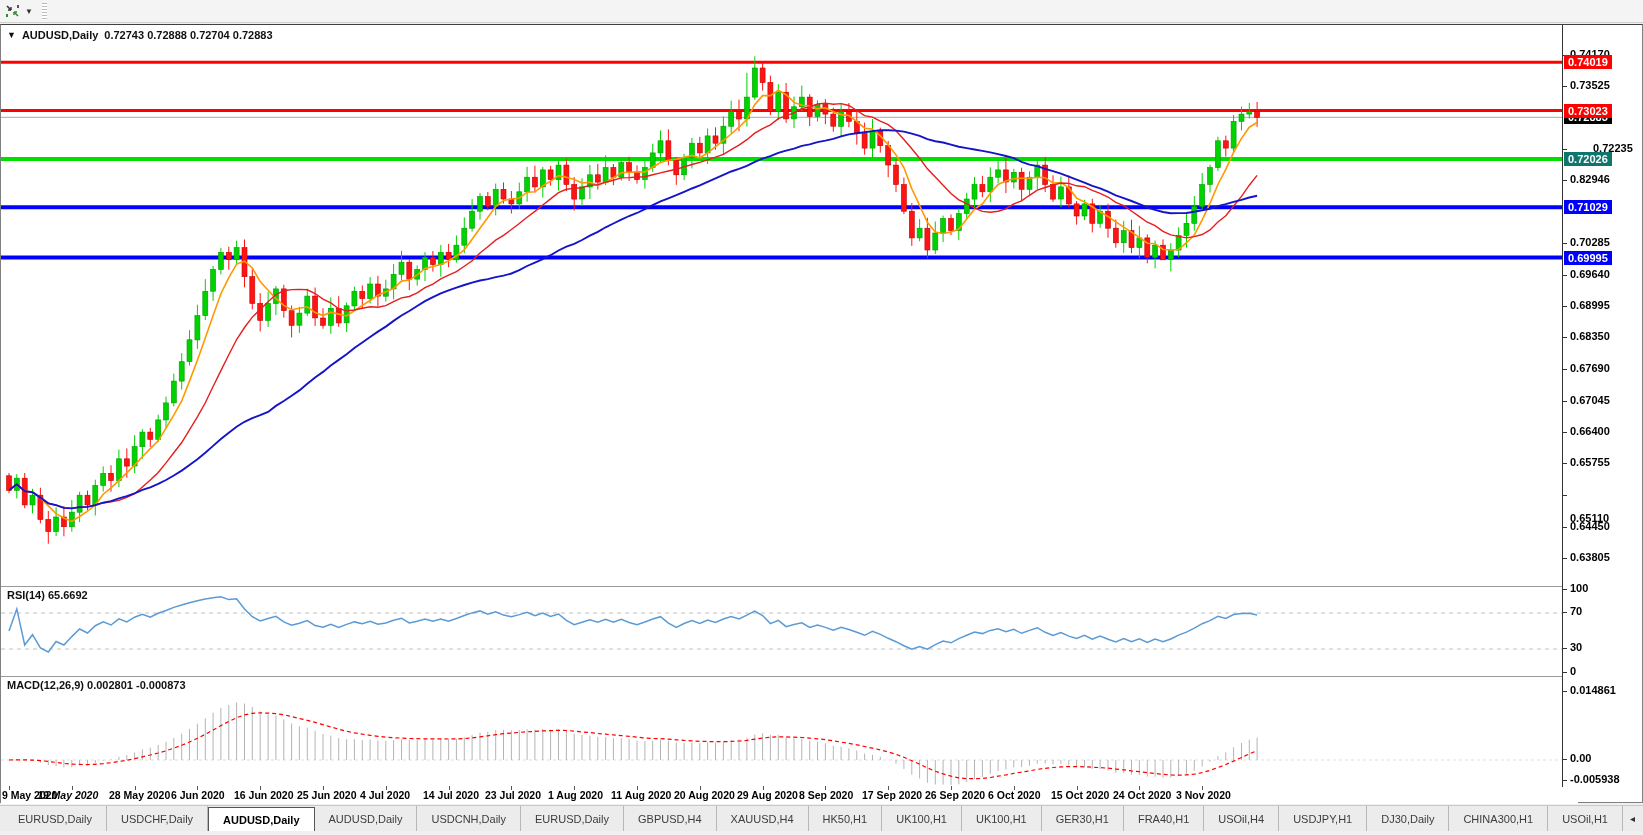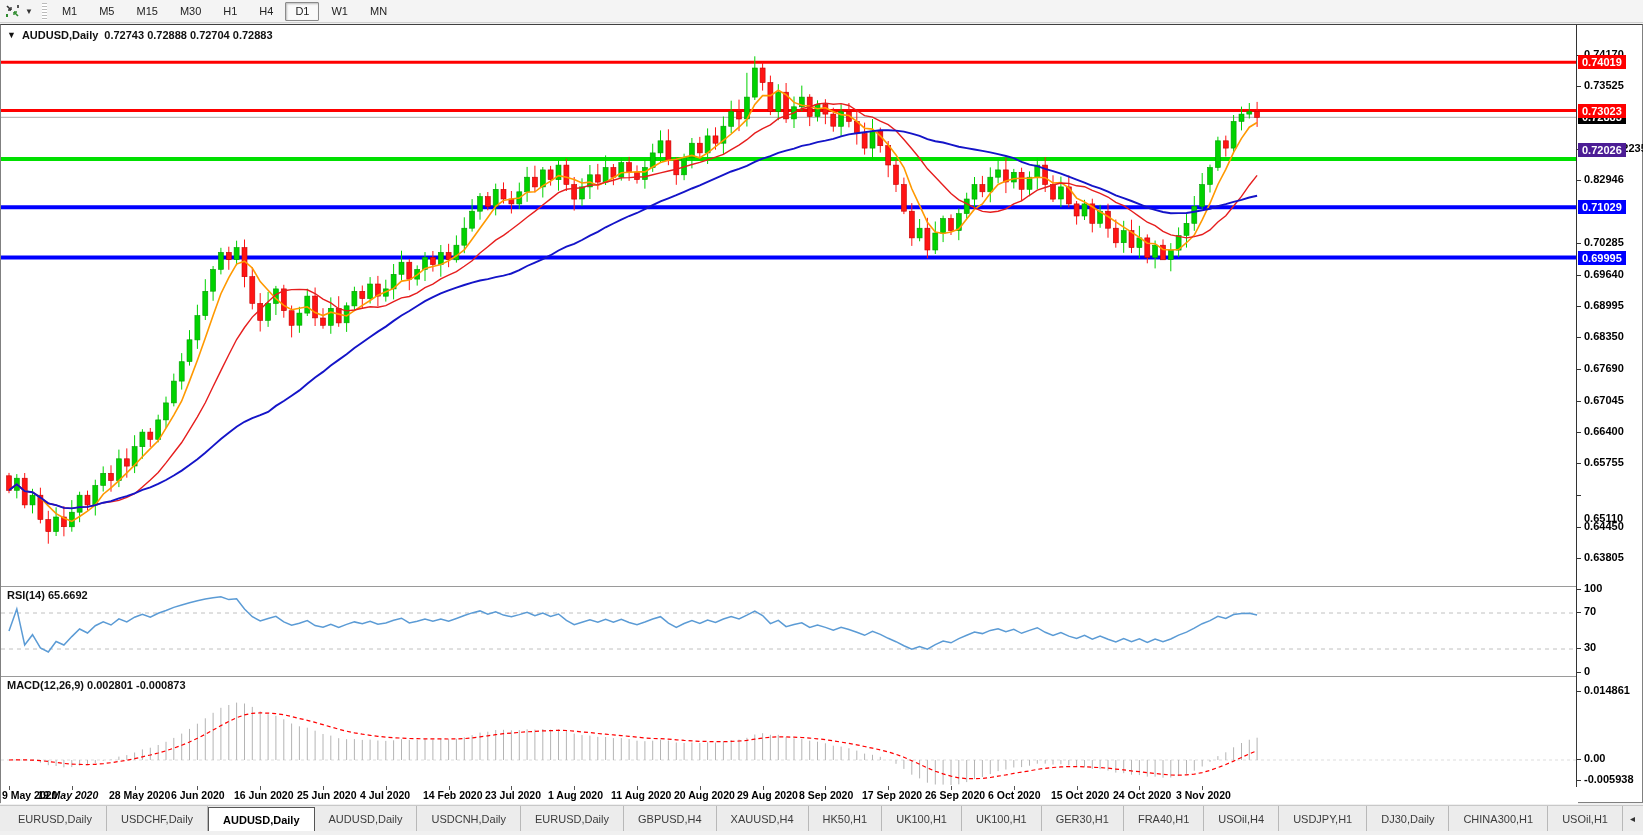--- a/index.html
+++ b/index.html
@@ -24,21 +24,21 @@
   .pane { position:absolute; left:0; width:1577px; background:#fff; }
   #main-pane { top:0; height:560px; }
   #rsi-pane  { top:561px; height:89px; border-top:1px solid #9a9a9a; }
   #macd-pane { top:651px; height:110px; border-top:1px solid #9a9a9a; }
   .pane-label { position:absolute; left:6px; top:3px; font-size:11px; font-weight:700; color:#111;
                 background:rgba(255,255,255,.0); z-index:5; white-space:nowrap; }
   #chart-title-row { top:4px; display:flex; align-items:center; gap:6px; }
   .title-caret { font-size:9px; color:#111; }
 
   
-  .axis-col { position:absolute; top:0; right:0; width:66px; height:762px; background:#fff;
+  .axis-col { position:absolute; top:0; right:0; width:80px; height:762px; background:#fff;
               border-left:1px solid #333; z-index:6; }
   .axis-tick { position:absolute; left:0; width:4px; height:1px; background:#333; }
   .axis-lab  { position:absolute; left:7px; font-size:11px; font-weight:700; color:#000; white-space:nowrap; }
   .axis-badge{ position:absolute; left:1px; height:14px; line-height:14px; padding:0 4px; font-size:11px;
                font-weight:700; color:#fff; white-space:nowrap; }
 
   
   .date-axis { position:absolute; top:762px; left:0; width:1577px; height:17px; background:#fff; }
   .date-lab { position:absolute; top:2px; font-size:10.5px; font-weight:700; color:#000; white-space:nowrap; }
   .date-tick { position:absolute; top:-1px; width:1px; height:4px; background:#555; }
@@ -64,31 +64,20 @@
         <path d="M2 2 L6 6" stroke="#333" stroke-width="1.6"></path>
         <path d="M6 6 L6 3 M6 6 L3 6" stroke="#333" stroke-width="1.4"></path>
         <path d="M13 12 L9 8" stroke="#2e8b2e" stroke-width="1.6"></path>
         <path d="M9 8 L9 11 M9 8 L12 8" stroke="#2e8b2e" stroke-width="1.4"></path>
         <rect x="12" y="1" width="2" height="3" fill="#555"></rect>
         <rect x="1" y="10" width="2" height="3" fill="#2e8b2e"></rect>
       </svg>
     </div>
     <span class="tool-caret">▼</span>
     <div class="grip"></div>
-    <div id="tf-buttons" style="display:flex; gap:2px;">
-        <div class="tf-btn">M1</div>
-        <div class="tf-btn">M5</div>
-        <div class="tf-btn">M15</div>
-        <div class="tf-btn">M30</div>
-        <div class="tf-btn">H1</div>
-        <div class="tf-btn">H4</div>
-        <div class="tf-btn active">D1</div>
-        <div class="tf-btn">W1</div>
-        <div class="tf-btn">MN</div>
-      </div>
   </div>
 
   <div class="chart-window">
     <div class="plot-stack">
 
       <svg id="main-pane" class="pane">
           <g>
             <line x1="0" x2="1577" y1="92.3" y2="92.3" stroke="#aaaaaa" stroke-width="1"></line>
             <line x1="0" x2="1577" y1="37.2" y2="37.2" stroke="#ff0000" stroke-width="3"></line>
             <line x1="0" x2="1577" y1="85.5" y2="85.5" stroke="#ff0000" stroke-width="3"></line>
@@ -624,21 +613,21 @@
           <div class="date-lab" style="left: 108px;">28 May 2020</div>
           <div class="date-tick" style="left: 196px;"></div>
           <div class="date-lab" style="left: 170px;">6 Jun 2020</div>
           <div class="date-tick" style="left: 259px;"></div>
           <div class="date-lab" style="left: 233px;">16 Jun 2020</div>
           <div class="date-tick" style="left: 322px;"></div>
           <div class="date-lab" style="left: 296px;">25 Jun 2020</div>
           <div class="date-tick" style="left: 385px;"></div>
           <div class="date-lab" style="left: 359px;">4 Jul 2020</div>
           <div class="date-tick" style="left: 448px;"></div>
-          <div class="date-lab" style="left: 422px;">14 Feb 2020</div>
+          <div class="date-lab" style="left: 422px;">14 Jul 2020</div>
           <div class="date-tick" style="left: 510px;"></div>
           <div class="date-lab" style="left: 484px;">23 Jul 2020</div>
           <div class="date-tick" style="left: 573px;"></div>
           <div class="date-lab" style="left: 547px;">1 Aug 2020</div>
           <div class="date-tick" style="left: 636px;"></div>
           <div class="date-lab" style="left: 610px;">11 Aug 2020</div>
           <div class="date-tick" style="left: 699px;"></div>
           <div class="date-lab" style="left: 673px;">20 Aug 2020</div>
           <div class="date-tick" style="left: 762px;"></div>
           <div class="date-lab" style="left: 736px;">29 Aug 2020</div>
@@ -698,21 +687,21 @@
           <div class="axis-lab" style="top: 640px;">0</div>
           <div class="axis-tick" style="top: 666px;"></div>
           <div class="axis-lab" style="top: 659px;">0.014861</div>
           <div class="axis-tick" style="top: 734px;"></div>
           <div class="axis-lab" style="top: 727px;">0.00</div>
           <div class="axis-tick" style="top: 755px;"></div>
           <div class="axis-lab" style="top: 748px;">-0.005938</div>
           <div class="axis-badge" style="top: 85px; background: rgb(0, 0, 0);">0.72883</div>
           <div class="axis-badge" style="top: 30px; background: rgb(255, 0, 0);">0.74019</div>
           <div class="axis-badge" style="top: 79px; background: rgb(255, 0, 0);">0.73023</div>
-          <div class="axis-badge" style="top: 118px; background: #4c1d95;">0.72026</div>
+          <div class="axis-badge" style="top: 127px; background: #0f766e;">0.72026</div>
           <div class="axis-badge" style="top: 175px; background: rgb(0, 0, 255);">0.71029</div>
           <div class="axis-badge" style="top: 226px; background: rgb(0, 0, 255);">0.69995</div>
         </div>
     </div>
   </div>
 
   <div class="tabbar" id="tabbar">
       <div class="tabbar-grip"></div>
       <div class="tab">EURUSD,Daily</div>
       <div class="tab">USDCHF,Daily</div>

